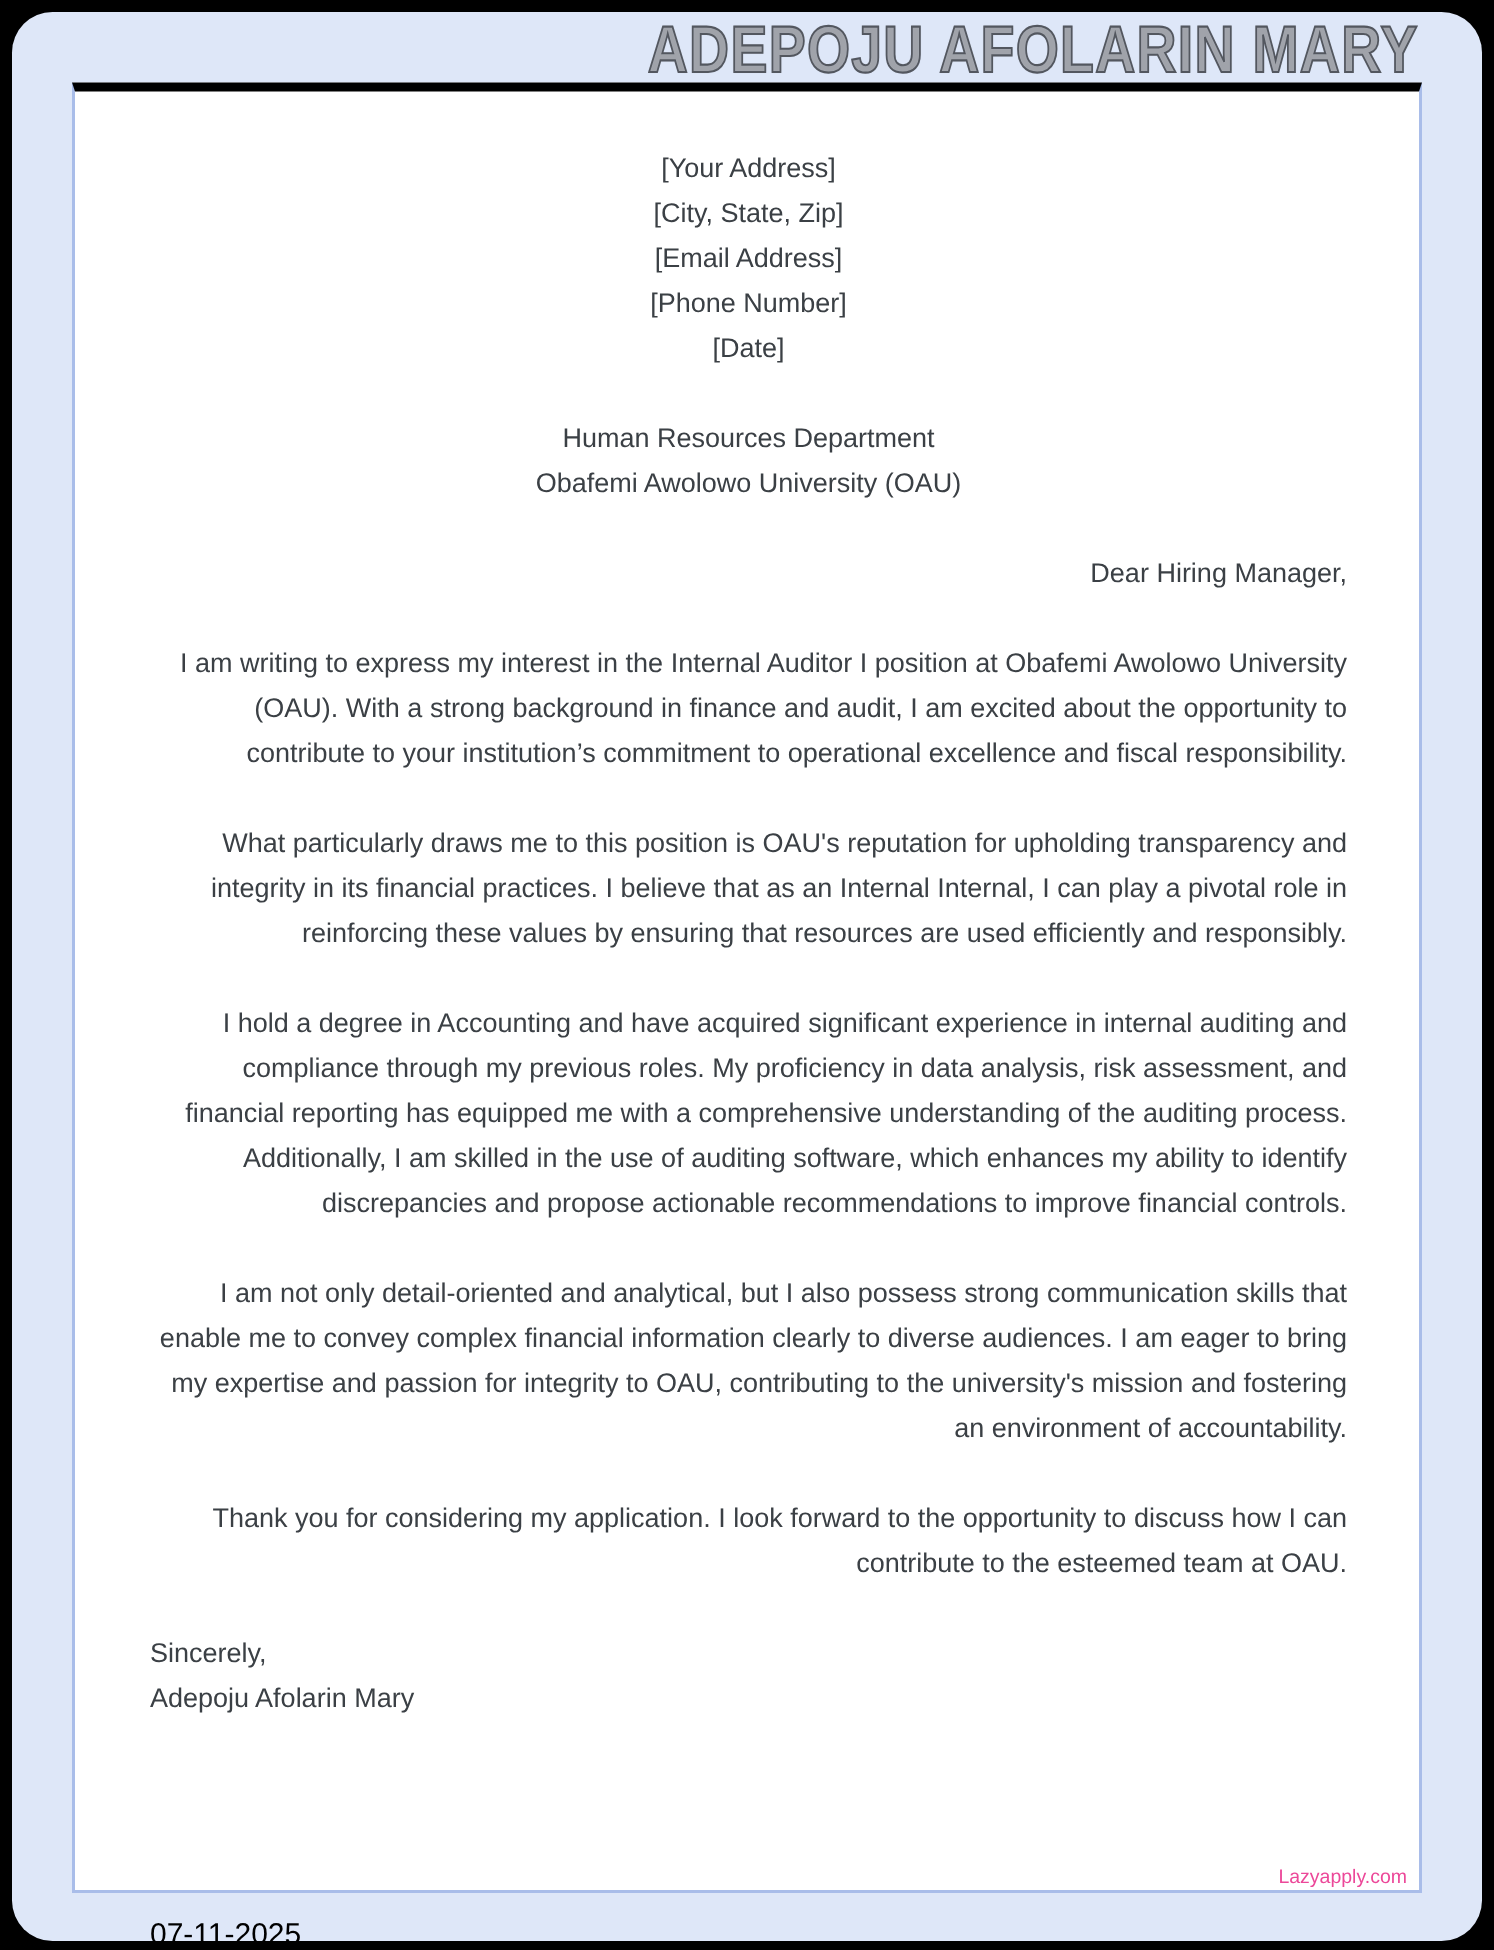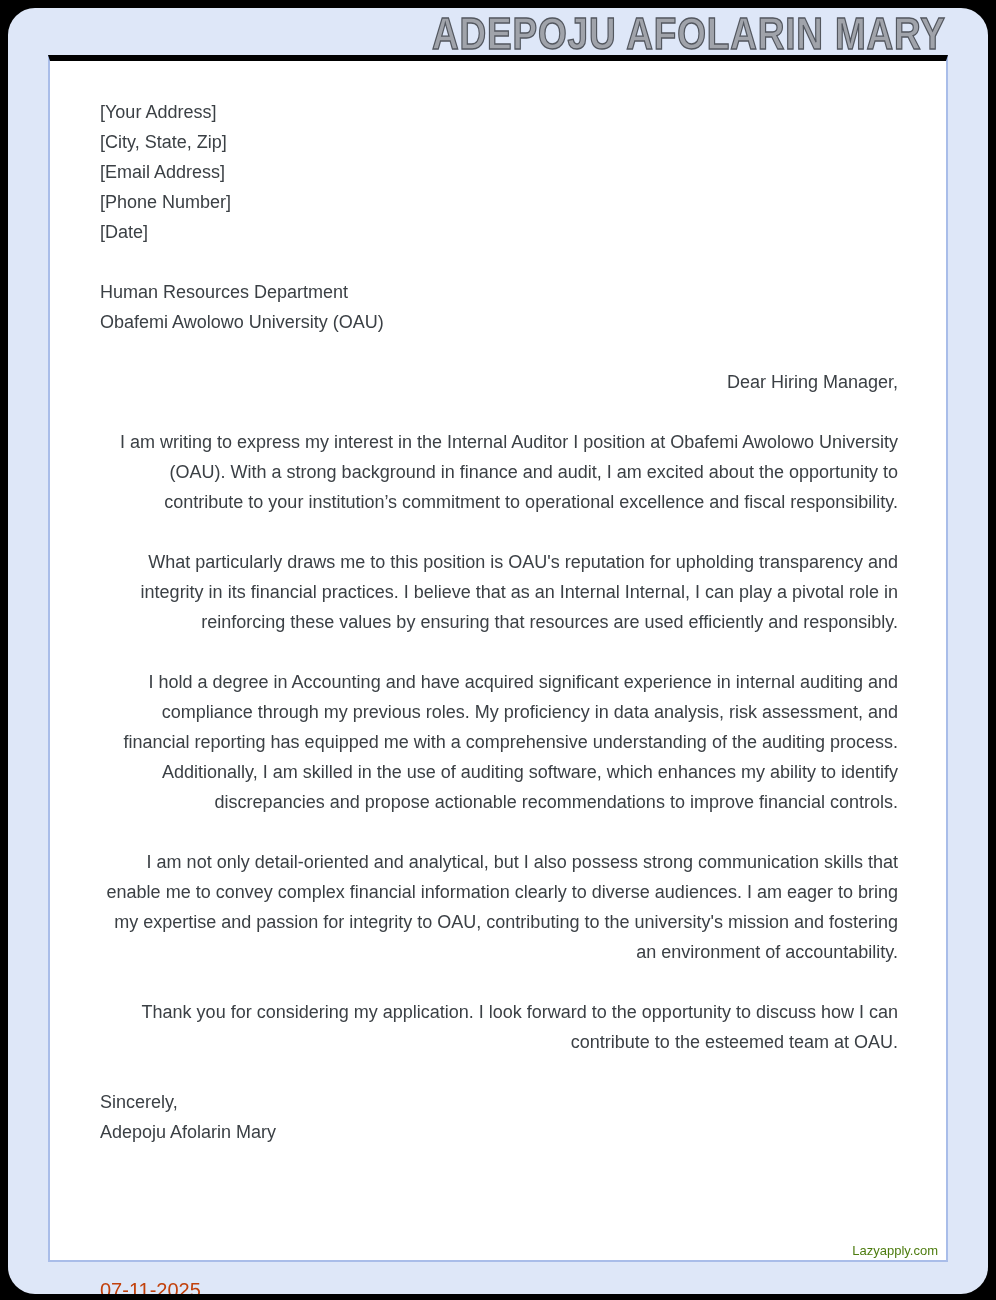--- a/index.html
+++ b/index.html
@@ -46,39 +46,39 @@
     border-top: 6px solid #000000;
     border-left: 2px solid #a9bde9;
     border-right: 2px solid #a9bde9;
     border-bottom: 2px solid #a9bde9;
     padding: 36px 48px 0 50px;
     color: #3b4045;
     font-size: 18px;
     line-height: 30px;
     overflow: hidden;
   }
-  .block { margin: 0; }
+  .block { margin: 0; text-align: center; }
   .block + .block { margin-top: 30px; }
   .line { line-height: 30px; }
   .para { margin: 30px 0 0 0; line-height: 30px; text-align: right; }
   .sig-block { margin-top: 30px; }
   .watermark {
     position: absolute;
     right: 8px;
     bottom: 1px;
     font-size: 13px;
     line-height: 16px;
-    color: #4d7c0f;
+    color: #ec4899;
   }
   .footer-date {
     position: absolute;
     left: 92px;
     top: 1271px;
     font-size: 20px;
-    color: #c2410c;
+    color: #000000;
     line-height: 22px;
   }
 </style>
 </head>
 <body>
 
 <div class="canvas">
 
   <div class="header-name">ADEPOJU AFOLARIN MARY</div>
 

